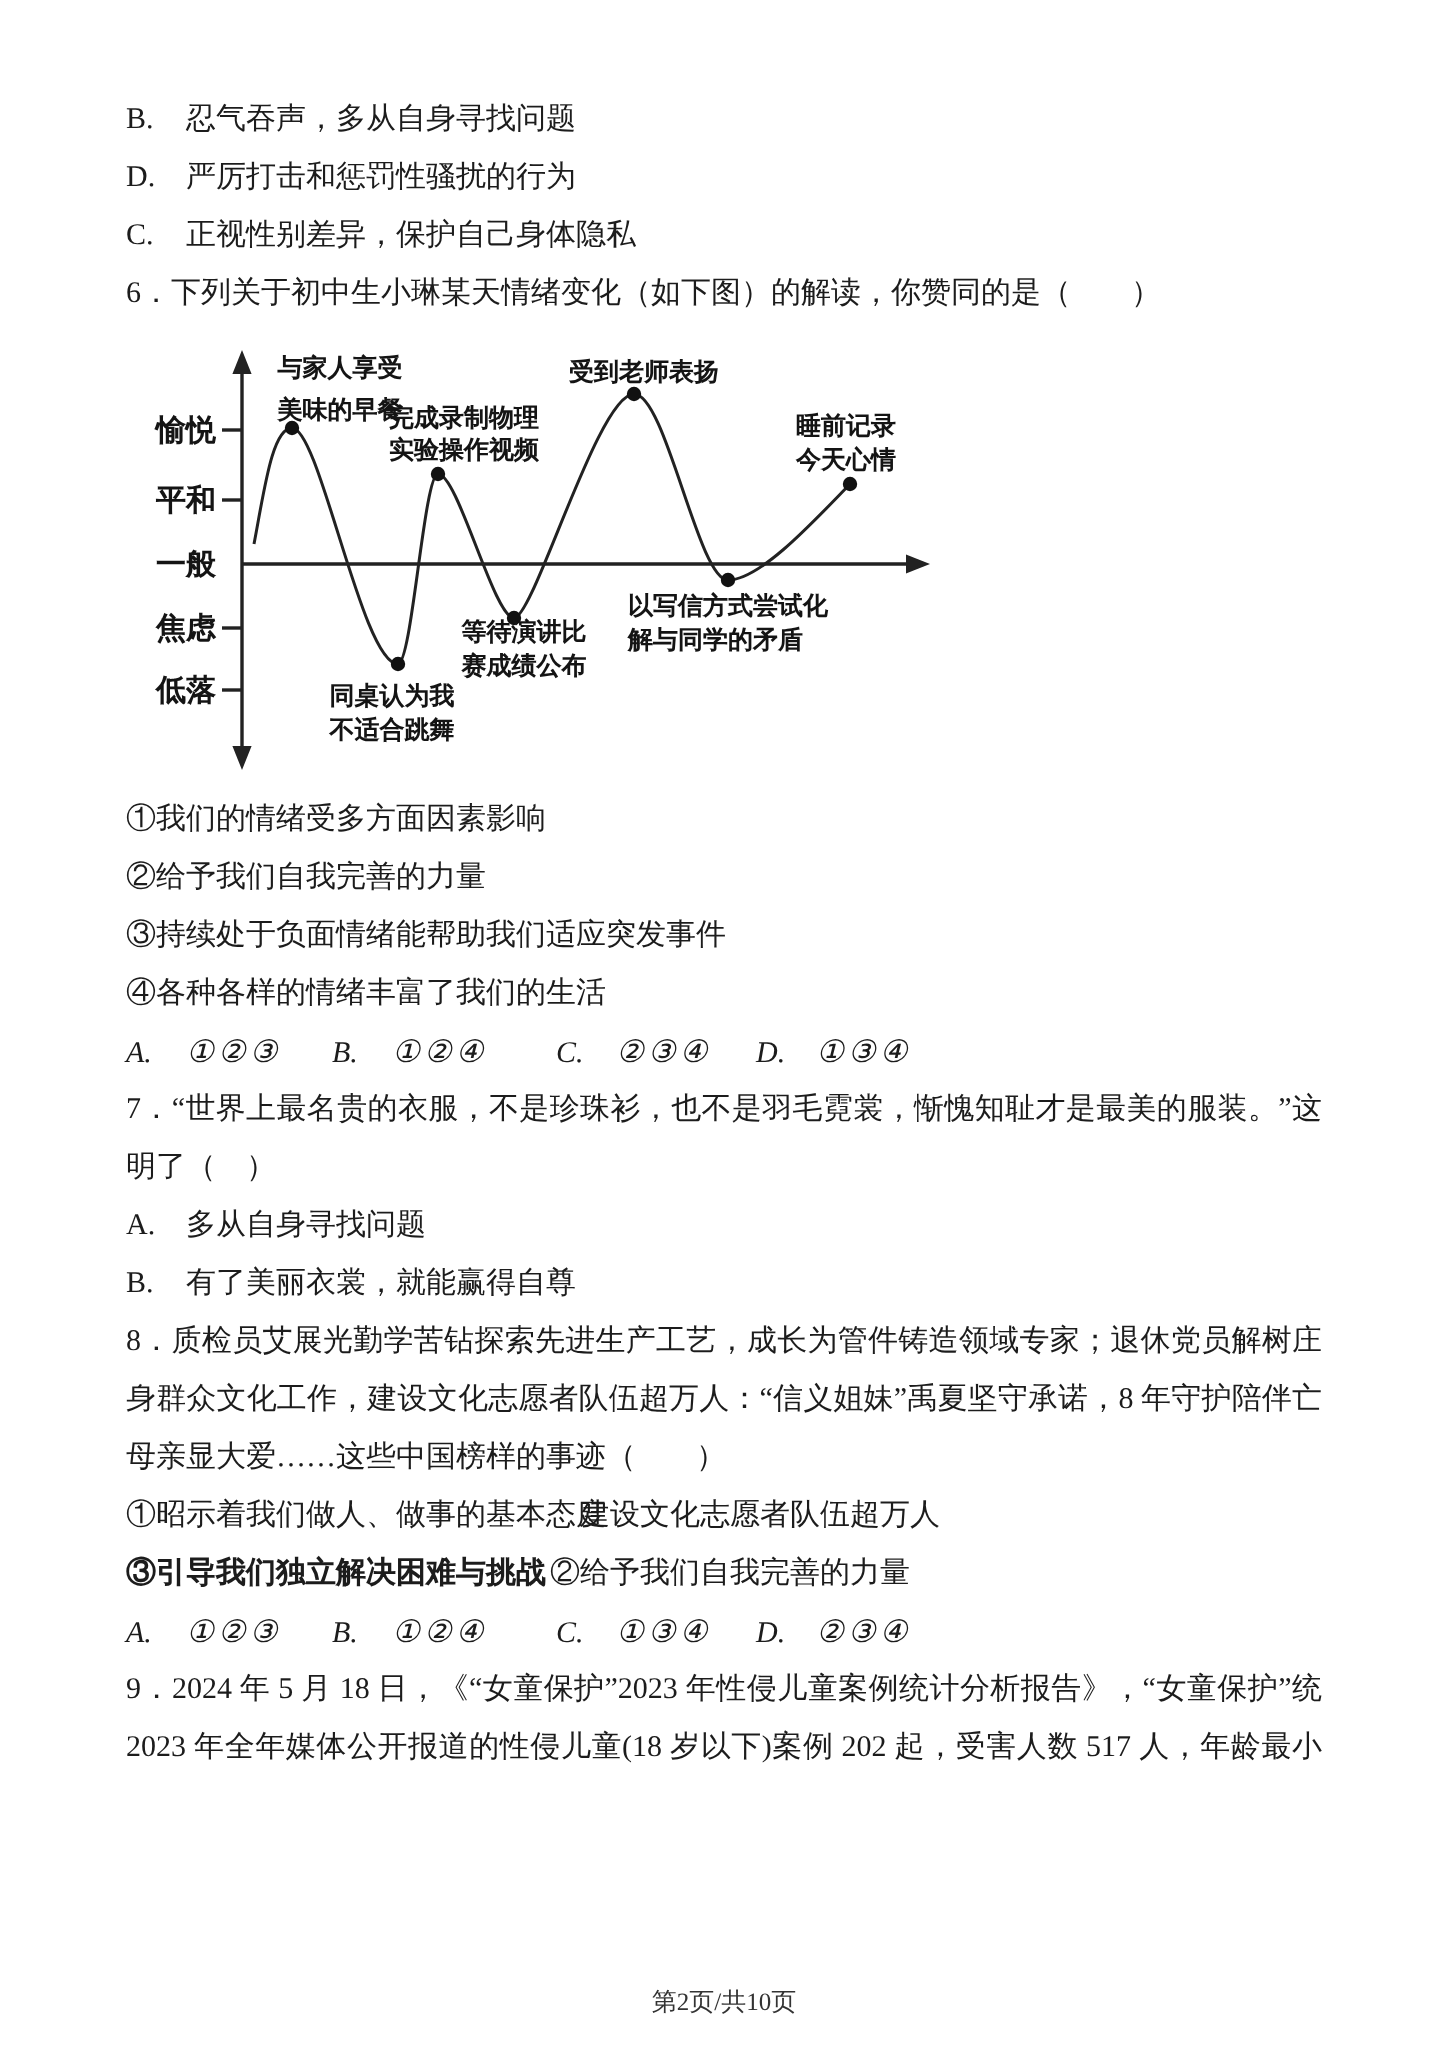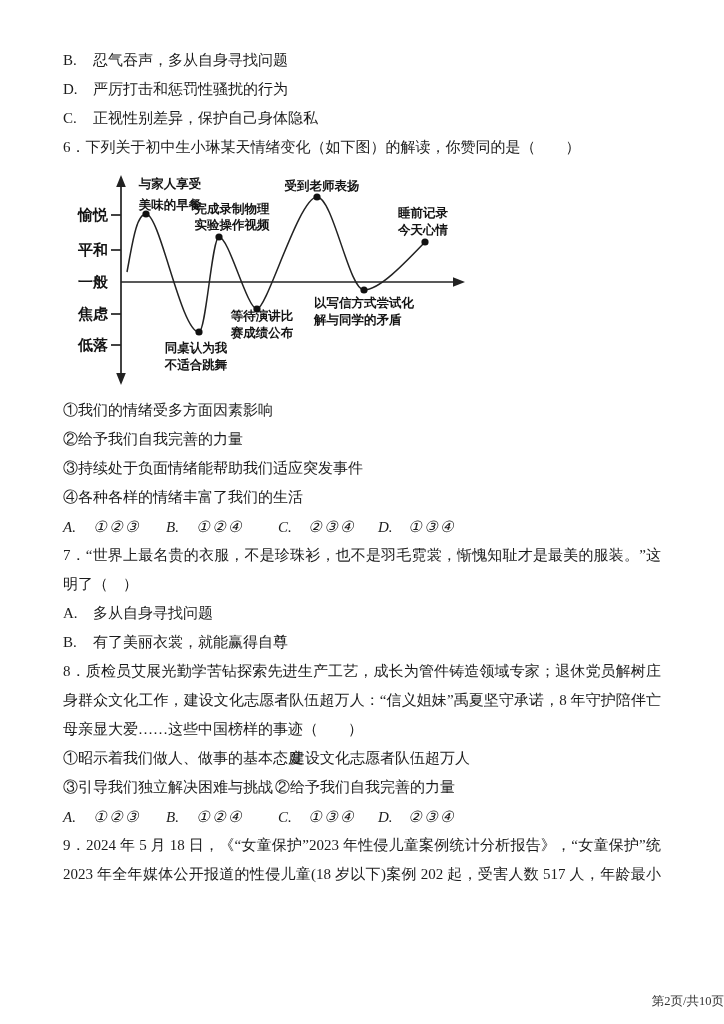--- a/index.html
+++ b/index.html
@@ -17,27 +17,27 @@
   }
   .line{line-height:29px;height:29px;white-space:nowrap;}
   .stretch{white-space:normal;text-align:justify;text-align-last:justify;overflow:hidden;}
   .lbl{display:inline-block;width:30px;}
   .ansrow .grp{display:inline-block;font-style:italic;}
   .ansrow .g1{width:103px;}
   .ansrow .g2{width:112px;}
   .ansrow .g3{width:100px;}
   .circ{letter-spacing:2px;font-size:15.5px;}
   .pairrow .c1a{display:inline-block;width:227px;}
-  .pairrow .c2a{display:inline-block;width:212px;}
+  .pairrow .c2a{display:inline-block;width:212px;font-weight:bold;}
   .chart{display:block;margin:6px 0 1px -1px;}
   .chart text{font-family:"Liberation Serif","DejaVu Serif",serif;font-weight:bold;fill:#141414;}
   .chart .axis-label{font-size:15px;}
   .chart .ann{font-size:12.5px;}
   .chart .stroke{stroke:#222;fill:none;}
-  .footer{position:absolute;left:0;right:0;top:993px;text-align:right;font-size:12.5px;color:#333;}
+  .footer{position:absolute;left:0;right:0;top:993px;text-align:center;font-size:12.5px;color:#333;}
 </style>
 </head>
 <body>
 
 <div class="page">
 
   <div class="line"><span class="lbl">B.</span><span>忍气吞声，多从自身寻找问题</span></div>
   <div class="line"><span class="lbl">D.</span><span>严厉打击和惩罚性骚扰的行为</span></div>
   <div class="line"><span class="lbl">C.</span><span>正视性别差异，保护自己身体隐私</span></div>
 

